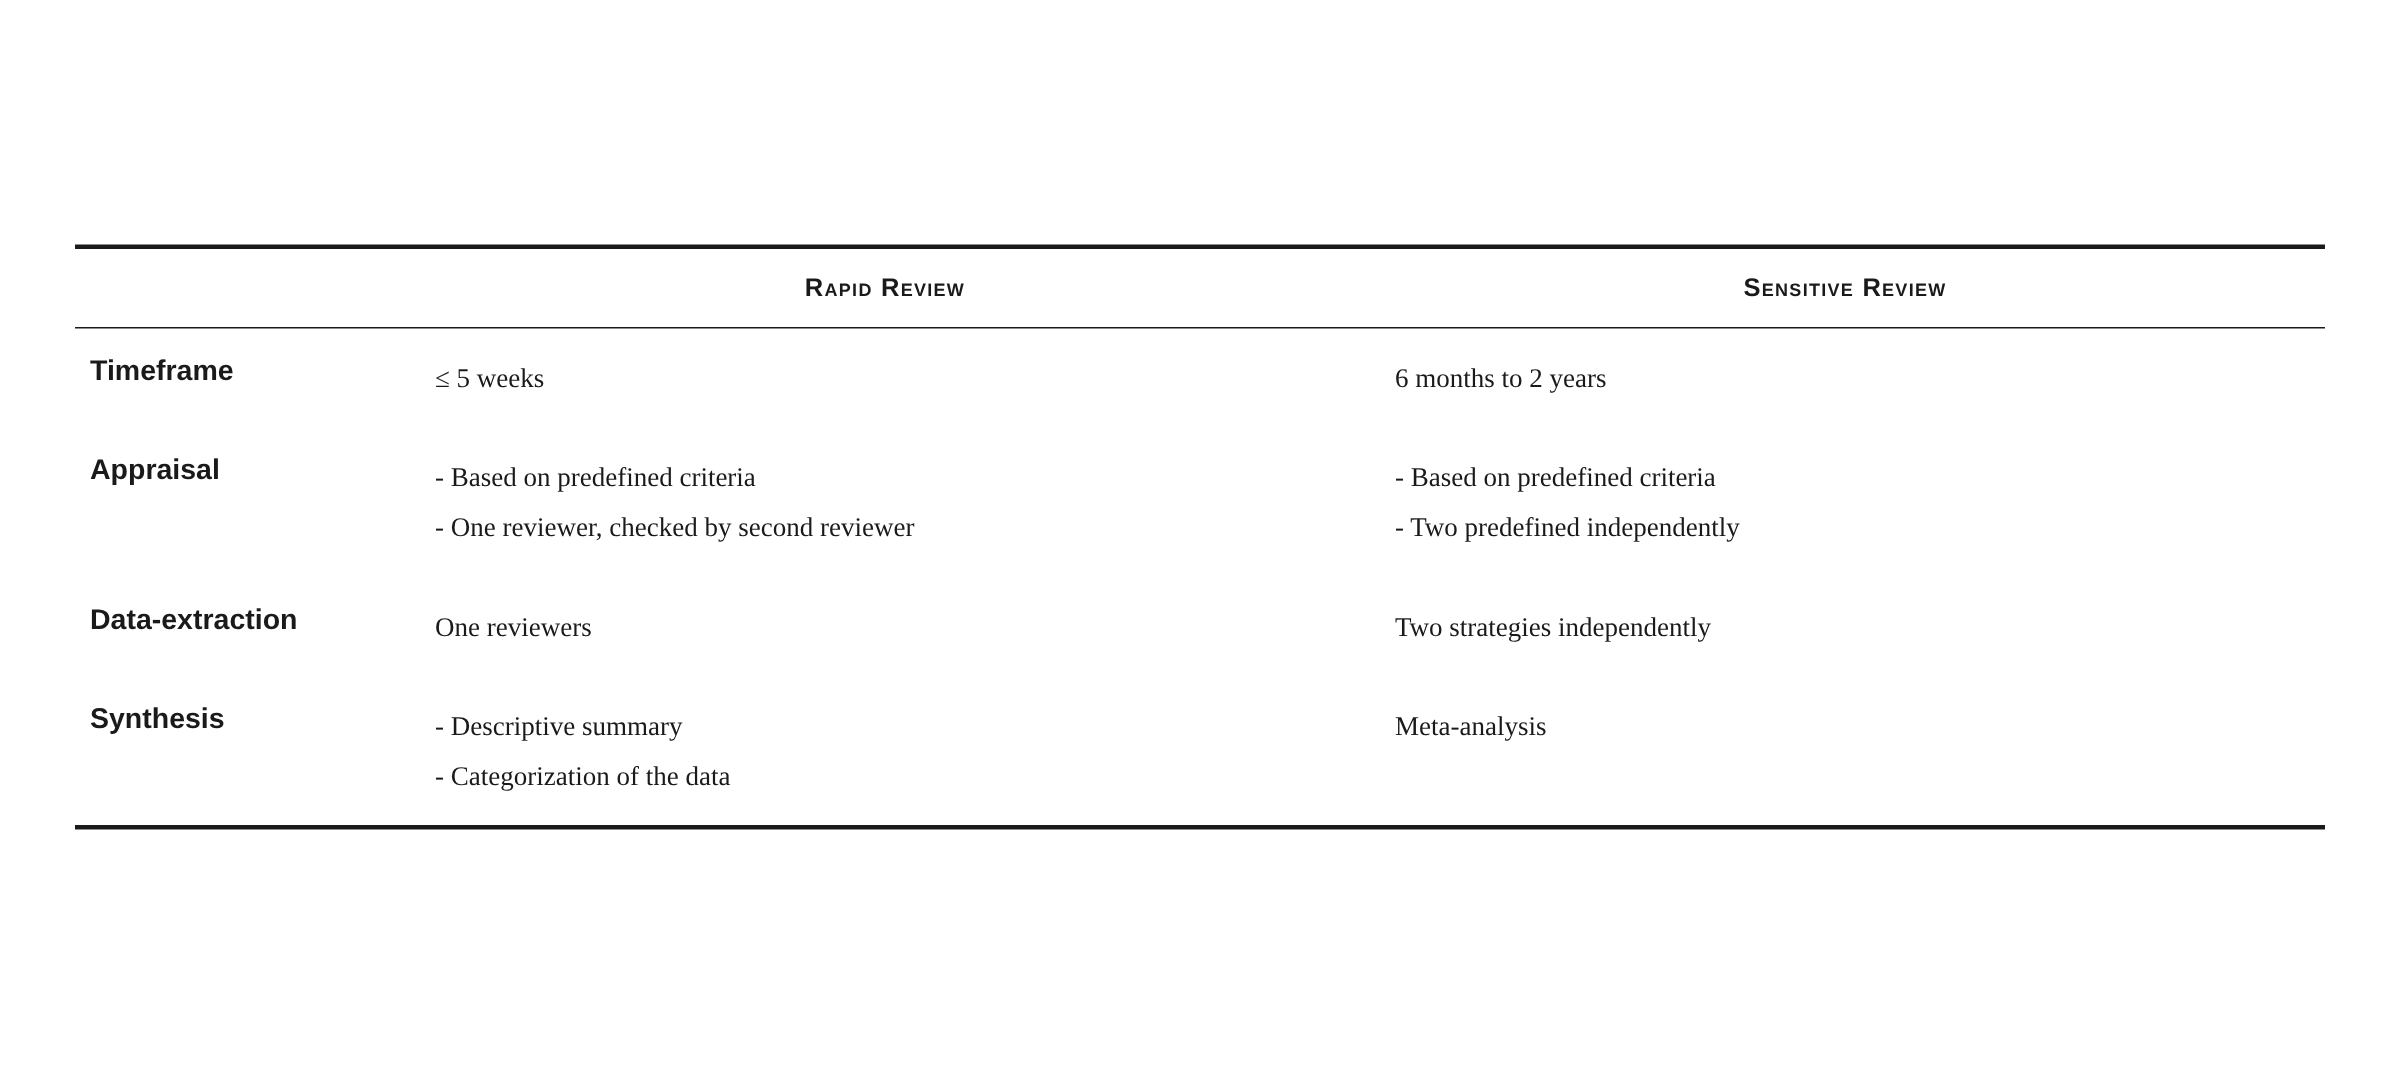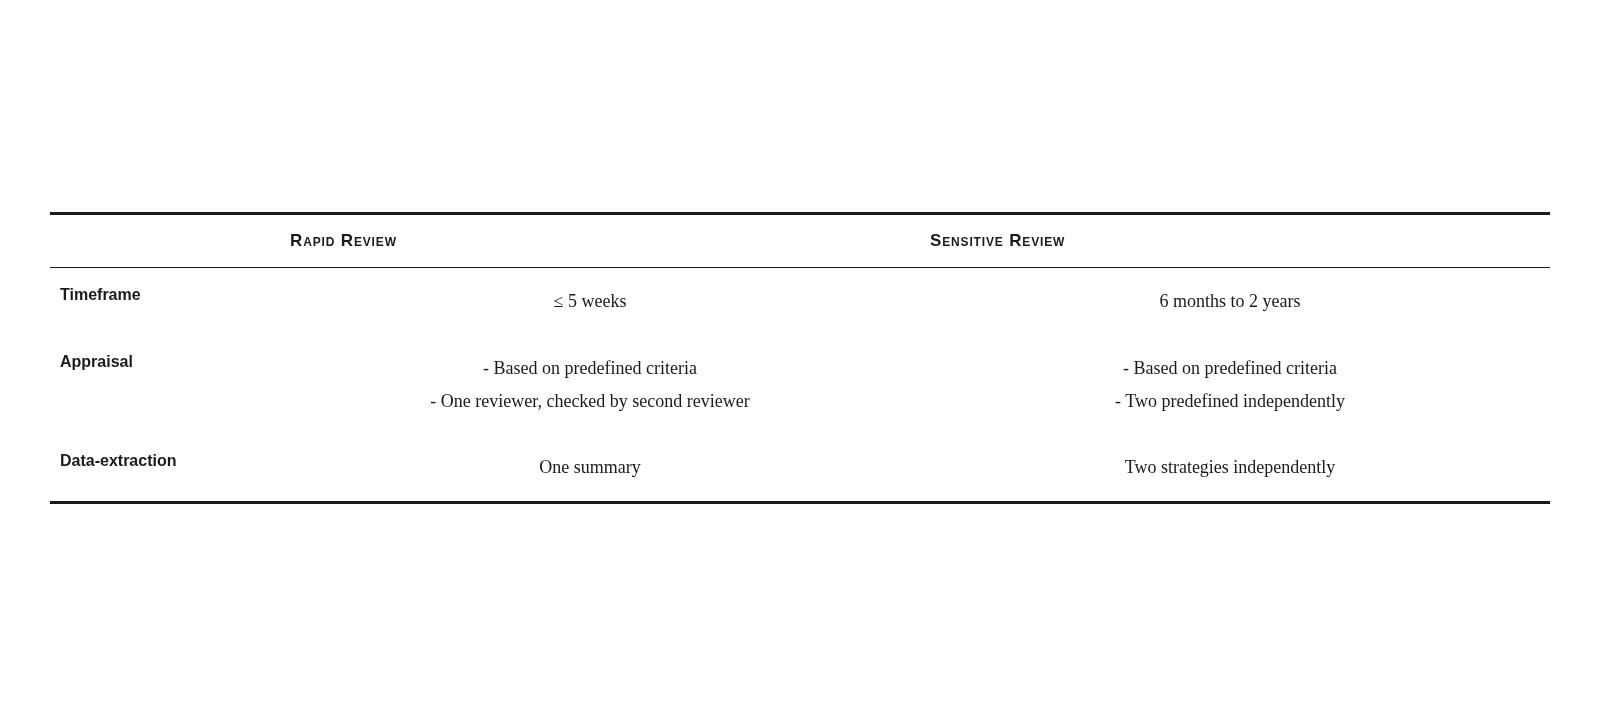--- a/index.html
+++ b/index.html
@@ -27,21 +27,21 @@
 
     table {
       width: 100%;
       border-collapse: collapse;
       border-top: 3px solid #1a1a1a;
       border-bottom: 3px solid #1a1a1a;
     }
 
     thead tr th {
       padding: 16px 20px 16px 20px;
-      text-align: left;
+      text-align: center;
       font-family: Arial, 'Helvetica Neue', sans-serif;
       font-size: 17px;
       font-weight: 700;
       letter-spacing: 0.05em;
       border-bottom: 1.5px solid #1a1a1a;
       vertical-align: bottom;
     }
 
     thead tr th:first-child {
       width: 220px;
@@ -56,35 +56,34 @@
     }
 
     tbody tr td {
       padding: 18px 20px;
       vertical-align: top;
     }
 
     tbody tr td:first-child {
       font-weight: 700;
       font-family: Arial, 'Helvetica Neue', sans-serif;
-      font-size: 16px;
+      font-size: 19px;
       padding-left: 10px;
     }
 
     tbody tr td:nth-child(2),
     tbody tr td:nth-child(3) {
       font-size: 18px;
       line-height: 1.7;
     }
 
     .cell-content {
       display: flex;
       flex-direction: column;
       gap: 2px;
-      align-items: center;
     }
 
     .small-caps {
       font-variant: small-caps;
       font-family: Arial, 'Helvetica Neue', sans-serif;
     }
   </style>
 </head>
 <body>
 
@@ -127,24 +126,38 @@
             <div class="cell-content">
               <span>- Based on predefined criteria</span>
               <span>- Two predefined independently</span>
             </div>
           </td>
         </tr>
         <tr>
           <td>Data-extraction</td>
           <td>
             <div class="cell-content">
-              <span>One summary</span>
+              <span>One reviewers</span>
             </div>
           </td>
           <td>
             <div class="cell-content">
               <span>Two strategies independently</span>
             </div>
           </td>
         </tr>
+        <tr>
+          <td>Synthesis</td>
+          <td>
+            <div class="cell-content">
+              <span>- Descriptive summary</span>
+              <span>- Categorization of the data</span>
+            </div>
+          </td>
+          <td>
+            <div class="cell-content">
+              <span>Meta-analysis</span>
+            </div>
+          </td>
+        </tr>
       </tbody>
   </table>
 </div>
 
 </body></html>

